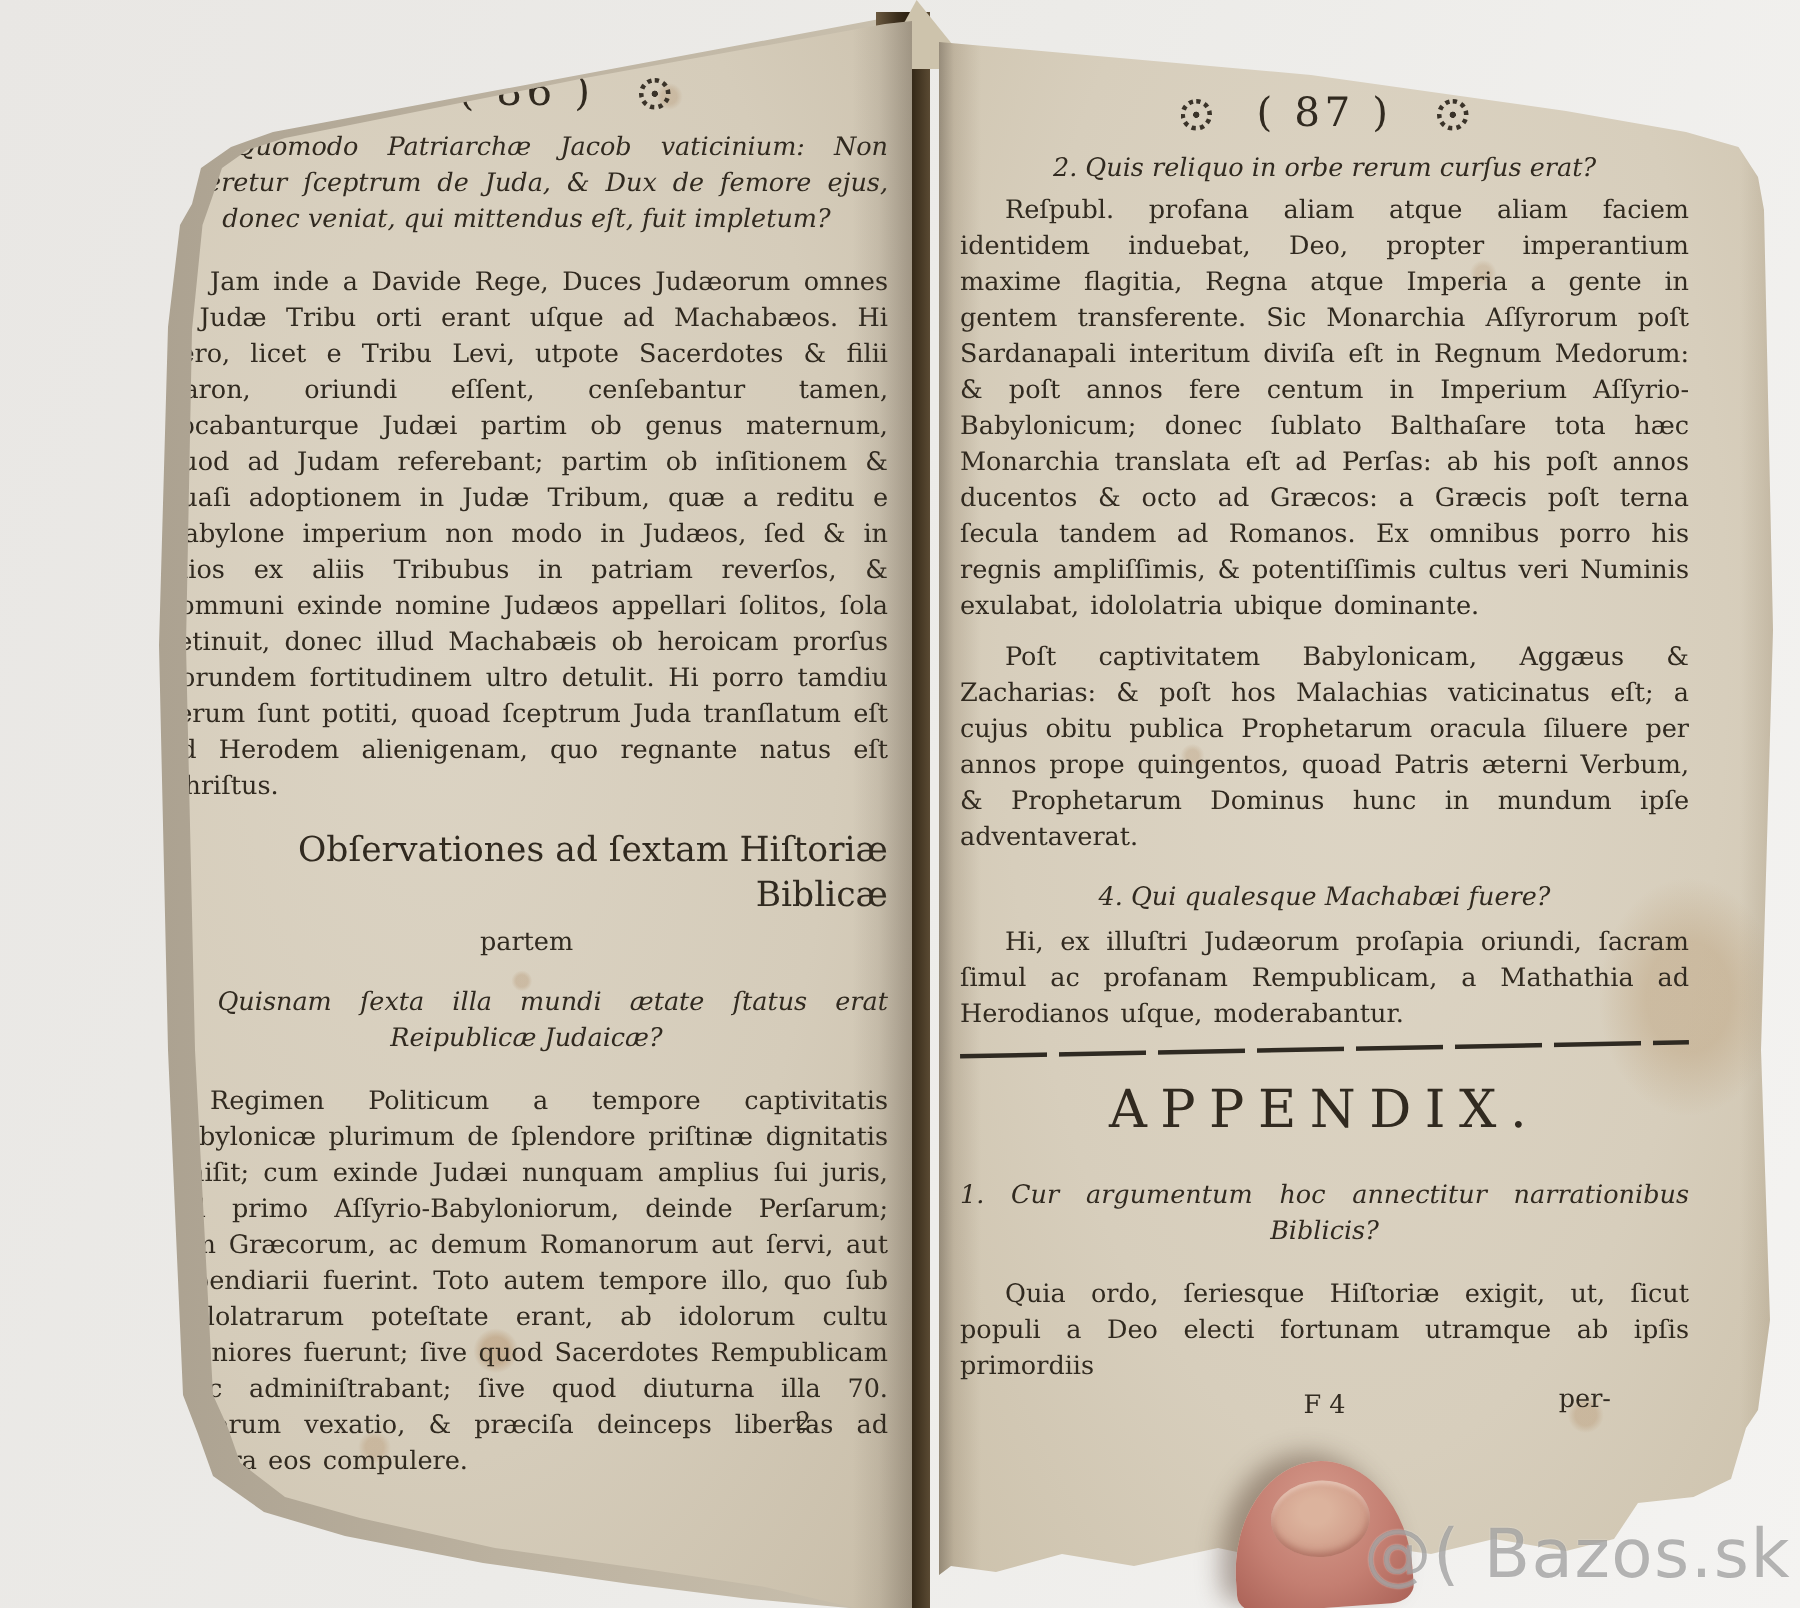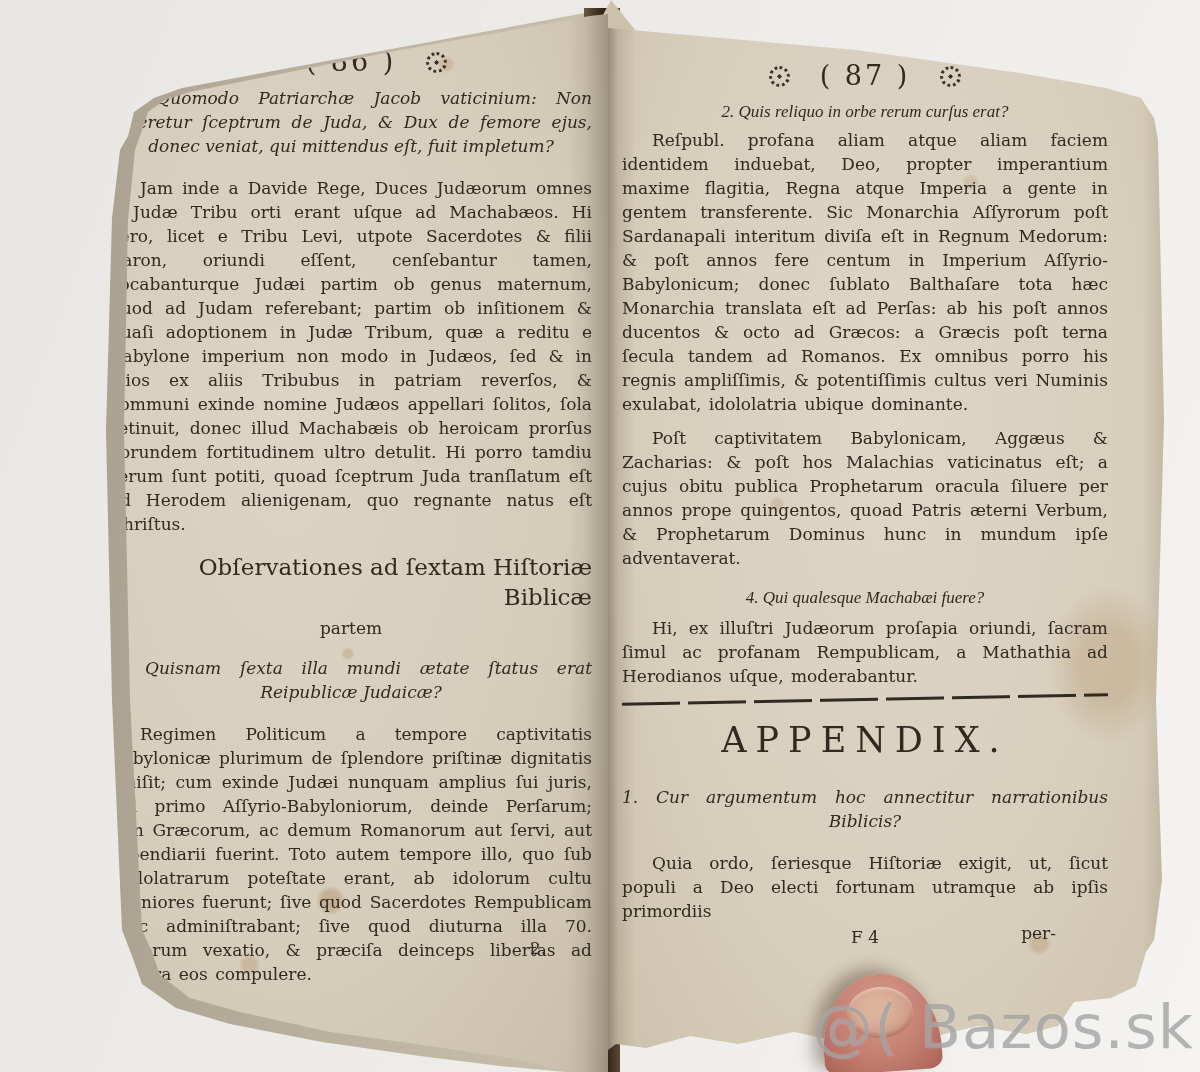--- a/index.html
+++ b/index.html
@@ -31,21 +31,21 @@
       radial-gradient(circle at 52% 84%,rgba(160,110,60,.30) 0 9px,transparent 15px),
       radial-gradient(circle at 38% 90%,rgba(160,110,60,.22) 0 6px,transparent 11px),
       radial-gradient(circle at 72% 6%,rgba(150,100,50,.18) 0 5px,transparent 9px),
       linear-gradient(to right,rgba(120,100,70,.30) 0 14px,rgba(120,100,70,.12) 34px,transparent 70px),
       linear-gradient(to left,rgba(40,28,16,.28) 0,rgba(40,28,16,.08) 22px,transparent 40px),
       radial-gradient(ellipse at 45% 40%,#dcd4c4 0%,#d5ccba 60%,#c8bda8 100%);
     clip-path:polygon(112px 130px,118px 112px,135px 100px,160px 92px,360px 52px,560px 16px,
       578px 14px,578px 1072px,540px 1072px,480px 1058px,400px 1046px,300px 1032px,
       210px 1012px,160px 998px,130px 975px,122px 952px,112px 930px,100px 700px,
       94px 430px,98px 220px,105px 150px);}
-  #right-page{left:606px;width:570px;
+  #right-page{left:624px;width:570px;
     background:
       radial-gradient(ellipse at 88% 62%,rgba(170,130,80,.26) 0 28px,transparent 60px),
       radial-gradient(circle at 64% 17%,rgba(150,100,50,.16) 0 5px,transparent 9px),
       radial-gradient(circle at 30% 47%,rgba(150,100,50,.18) 0 4px,transparent 8px),
       radial-gradient(circle at 76% 88%,rgba(160,110,60,.22) 0 7px,transparent 12px),
       linear-gradient(to right,rgba(35,24,12,.38) 0,rgba(90,70,45,.16) 12px,transparent 30px),
       linear-gradient(to left,rgba(120,100,70,.22) 0 8px,transparent 34px),
       radial-gradient(ellipse at 50% 40%,#ded6c6 0%,#d7cebc 60%,#ccc1ab 100%);
     clip-path:polygon(2px 28px,250px 50px,420px 74px,500px 88px,535px 98px,548px 118px,552px 140px,
       558px 420px,550px 700px,556px 880px,548px 940px,540px 952px,530px 986px,505px 998px,
@@ -59,21 +59,21 @@
 
   .pg-header{display:flex;align-items:center;justify-content:center;gap:30px;
     text-align:center;margin-bottom:12px;}
   .pg-num{font-size:27px;letter-spacing:3px;}
   .rosette{width:15px;height:15px;border:3px dotted #3a3329;border-radius:50%;
     position:relative;display:inline-block;}
   .rosette::after{content:"";position:absolute;inset:3px;border-radius:50%;
     background:radial-gradient(circle,#3a3329 30%,transparent 36%);}
 
   .question{font-style:italic;text-align:justify;text-align-last:center;margin:0 0 18px 0;}
-  .question.single{text-align:center;text-align-last:auto;font-family:Liberation Serif, serif;}
+  .question.single{text-align:center;text-align-last:auto;}
   .para{margin:0 0 16px 0;text-indent:30px;word-spacing:2px;}
   .para.last-justify{text-align-last:justify;}
 
   .obs-heading{font-size:23px;line-height:30px;text-align:right;text-indent:0;margin:12px 0 0 0;}
   .obs-sub{text-align:center;margin:4px 0 16px 0;}
 
   .divider{height:3px;margin:6px 0 18px 0;transform:rotate(-1.1deg);
     background:repeating-linear-gradient(to right,#2f2a22 0 58px,transparent 58px 66px);}
   .appendix-title{font-size:35px;line-height:42px;letter-spacing:9px;text-align:center;margin:0 0 24px 0;}
   .appendix-sub{font-size:23px;text-align:center;margin:0 0 20px 0;}
@@ -90,21 +90,21 @@
     background:radial-gradient(ellipse at 50% 32%,#d59a8b 0%,#c5татара 0,#c47f72 55%,#aa6156 100%);
     background:radial-gradient(ellipse at 50% 32%,#d59a8b 0%,#c47f72 55%,#aa6156 100%);
     box-shadow:-10px -6px 16px rgba(70,45,30,.40);}
   #finger-nail{position:absolute;left:22%;top:13%;width:56%;height:52%;
     border-radius:50%;
     background:radial-gradient(ellipse at 45% 40%,#dcb39d 20%,#cf9a87 75%);
     box-shadow:inset 0 -3px 5px rgba(150,80,70,.55), inset 0 2px 3px rgba(255,240,230,.5);}
 
   
   #watermark{position:absolute;right:6px;bottom:10px;
-    font-family:"DejaVu Sans", sans-serif;font-size:61px;letter-spacing:1px;
+    font-family:"DejaVu Sans", sans-serif;font-size:45px;letter-spacing:1px;
     color:rgba(120,120,120,.55);text-shadow:0 0 1px rgba(255,255,255,.6);text-align:right;}
 </style>
 </head>
 <body>
 
 <div id="photo">
 
   <div id="book-edge"></div>
   <div id="spine"></div>
   <div id="spine-top-wedge"></div>

